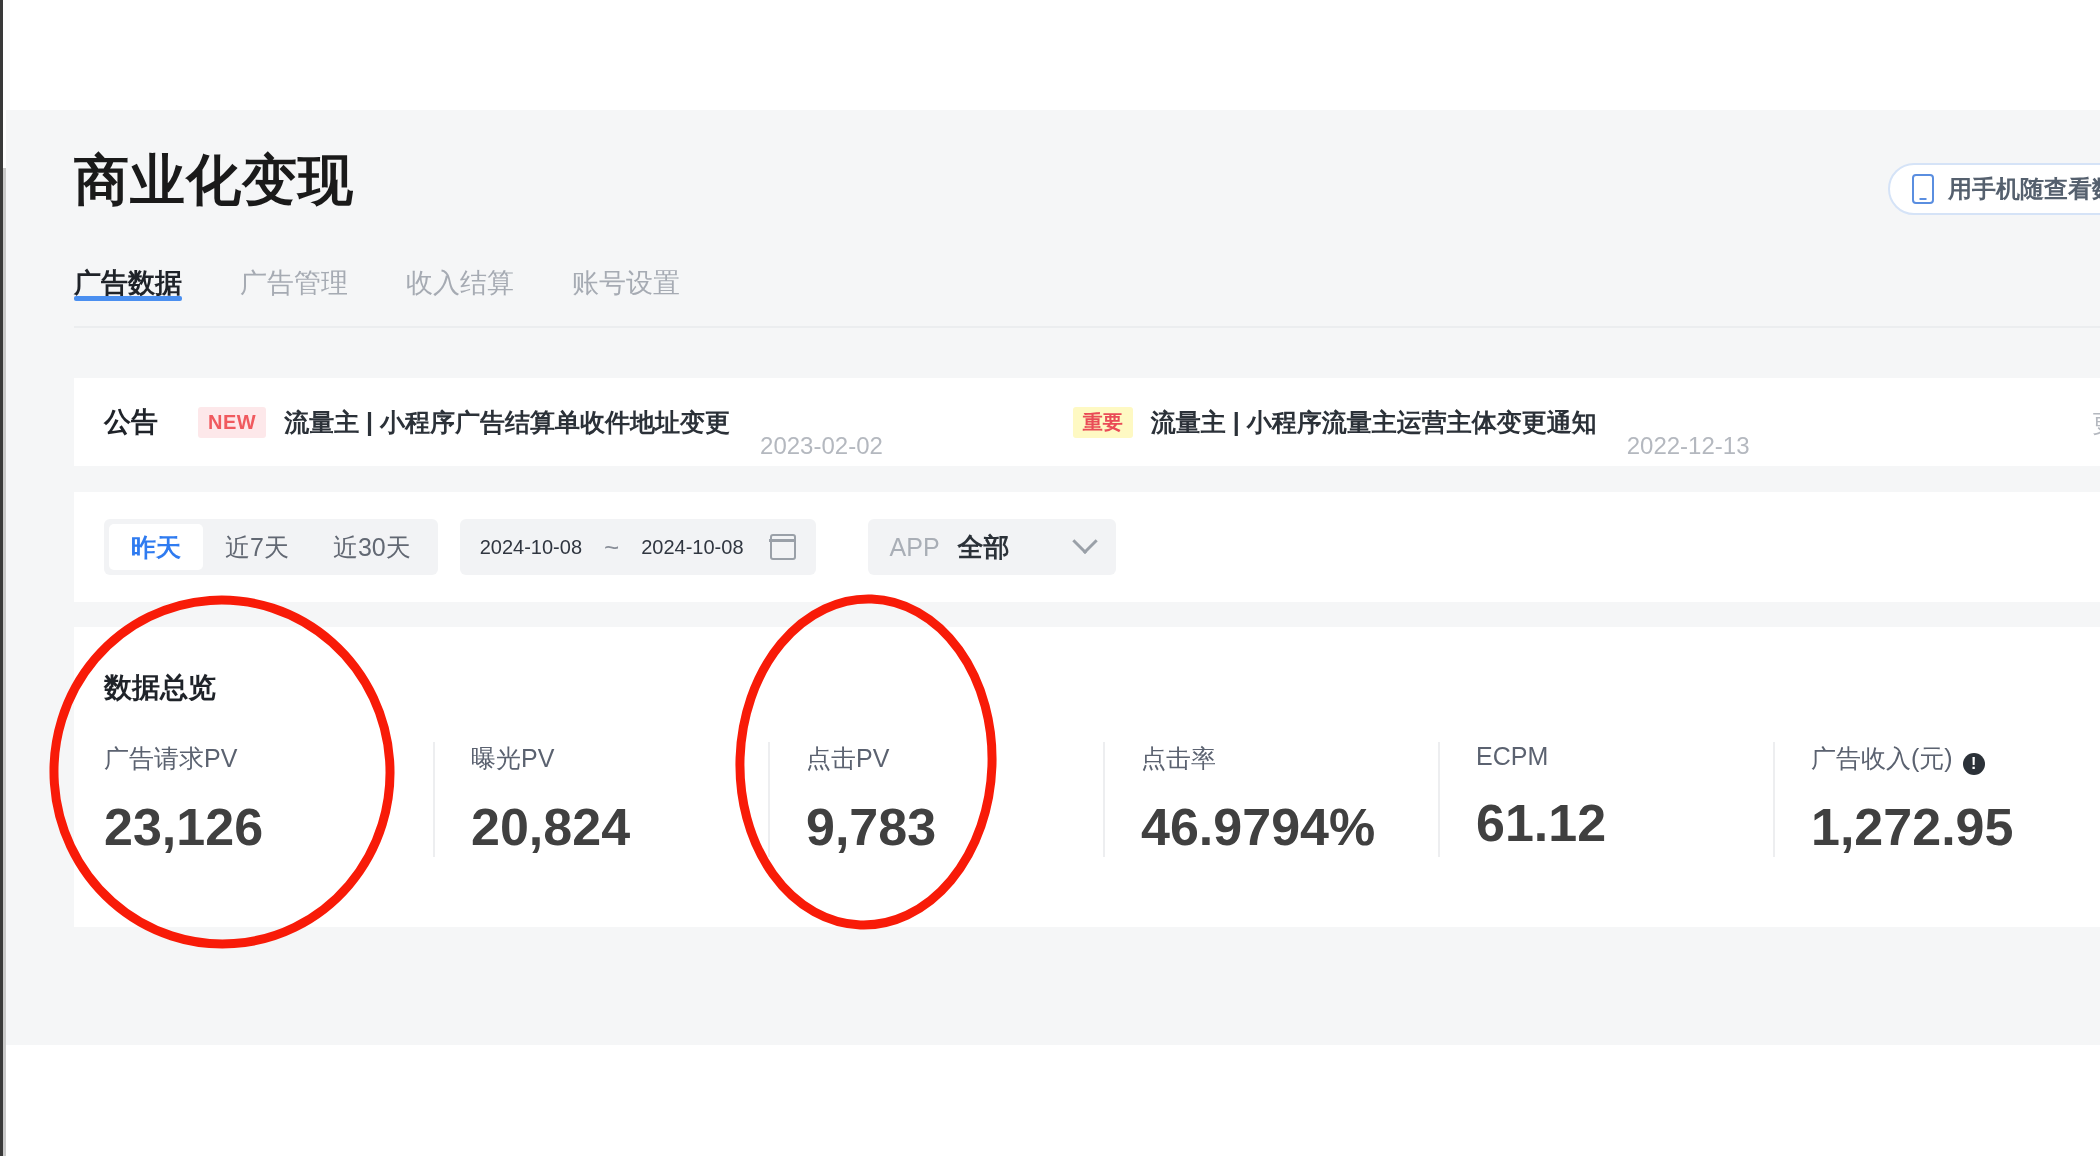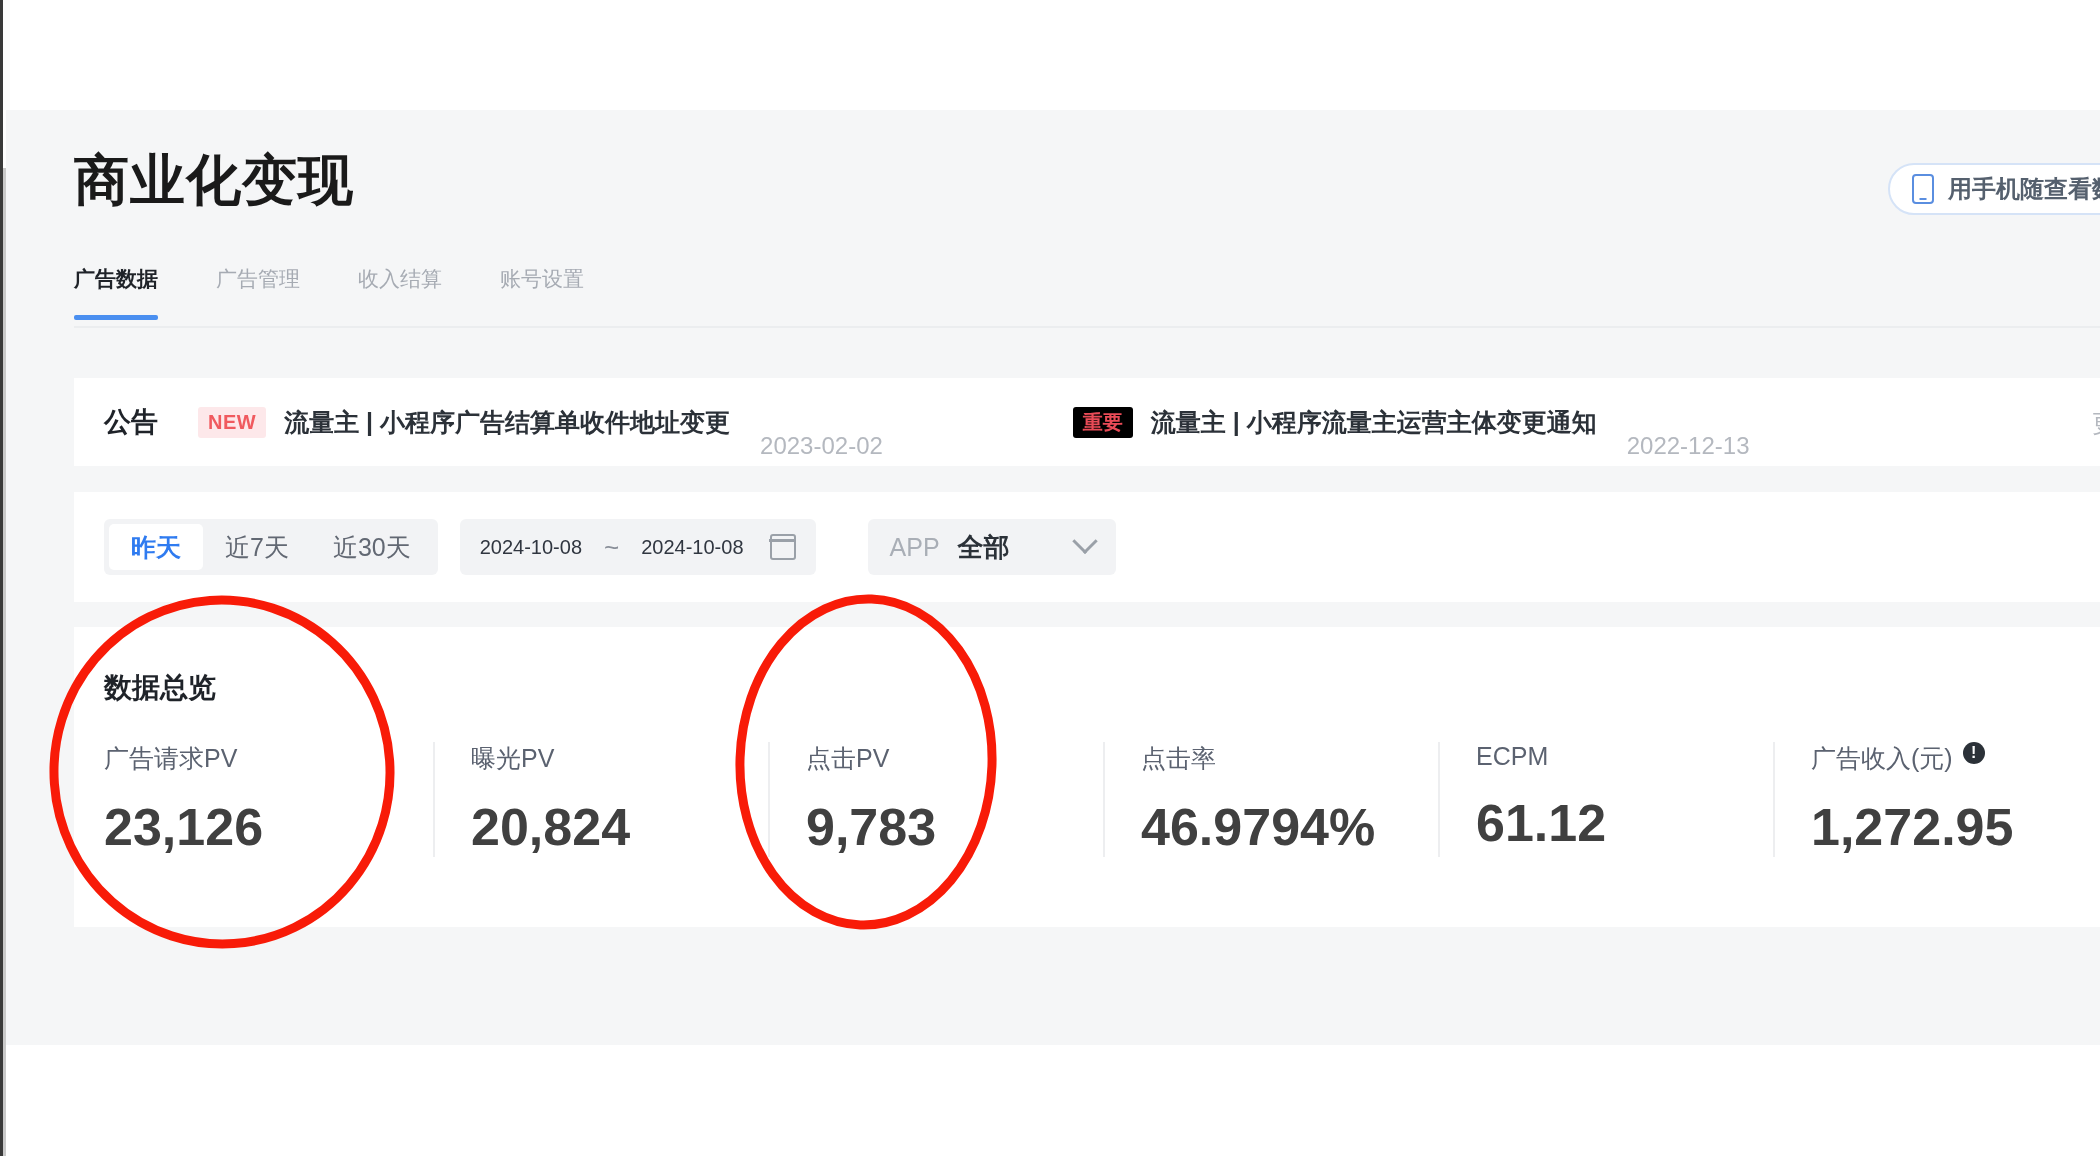--- a/index.html
+++ b/index.html
@@ -109,24 +109,23 @@
   }
   .tabs {
     position: absolute;
     left: 68px;
     top: 0;
     display: flex;
     align-items: flex-start;
   }
   .tab {
     position: relative;
-    font-size: 21px;
+    font-size: 27px;
     color: #a6abb3;
     margin-right: 58px;
-    padding-bottom: 27px;
     white-space: nowrap;
   }
   .tab.active {
     color: #1f2329;
     font-weight: bold;
   }
   .tab.active::after {
     content: "";
     position: absolute;
     left: 0; bottom: 0;
@@ -179,21 +178,21 @@
   .ann-item.first { margin-left: 40px; }
   .ann-item.second { margin-left: 190px; }
   .badge {
     font-size: 20px;
     font-weight: bold;
     padding: 4px 10px;
     border-radius: 3px;
     line-height: 1.15;
   }
   .badge-new { background: #fde8ea; color: #f05a5f; letter-spacing: 0.5px; }
-  .badge-imp { background: #000000; color: #e94b57; }
+  .badge-imp { background: #fef9c3; color: #e94b57; }
   .ann-text {
     margin-left: 18px;
     font-size: 25px;
     color: #2b3138;
     font-weight: bold;
   }
   .ann-date {
     margin-left: 30px;
     font-size: 24px;
     color: #b4b8bf;
@@ -309,21 +308,21 @@
     position: relative;
   }
   .metric + .metric {
     border-left: 2px solid #edeef0;
     padding-left: 36px;
   }
   .metric-label {
     font-size: 25px;
     color: #5b6270;
     display: flex;
-    align-items: flex-start;
+    align-items: flex-end;
     white-space: nowrap;
   }
   .info-icon {
     display: inline-block;
     width: 22px; height: 22px;
     border-radius: 50%;
     background: #2b3138;
     color: #ffffff;
     font-size: 16px;
     font-weight: bold;

